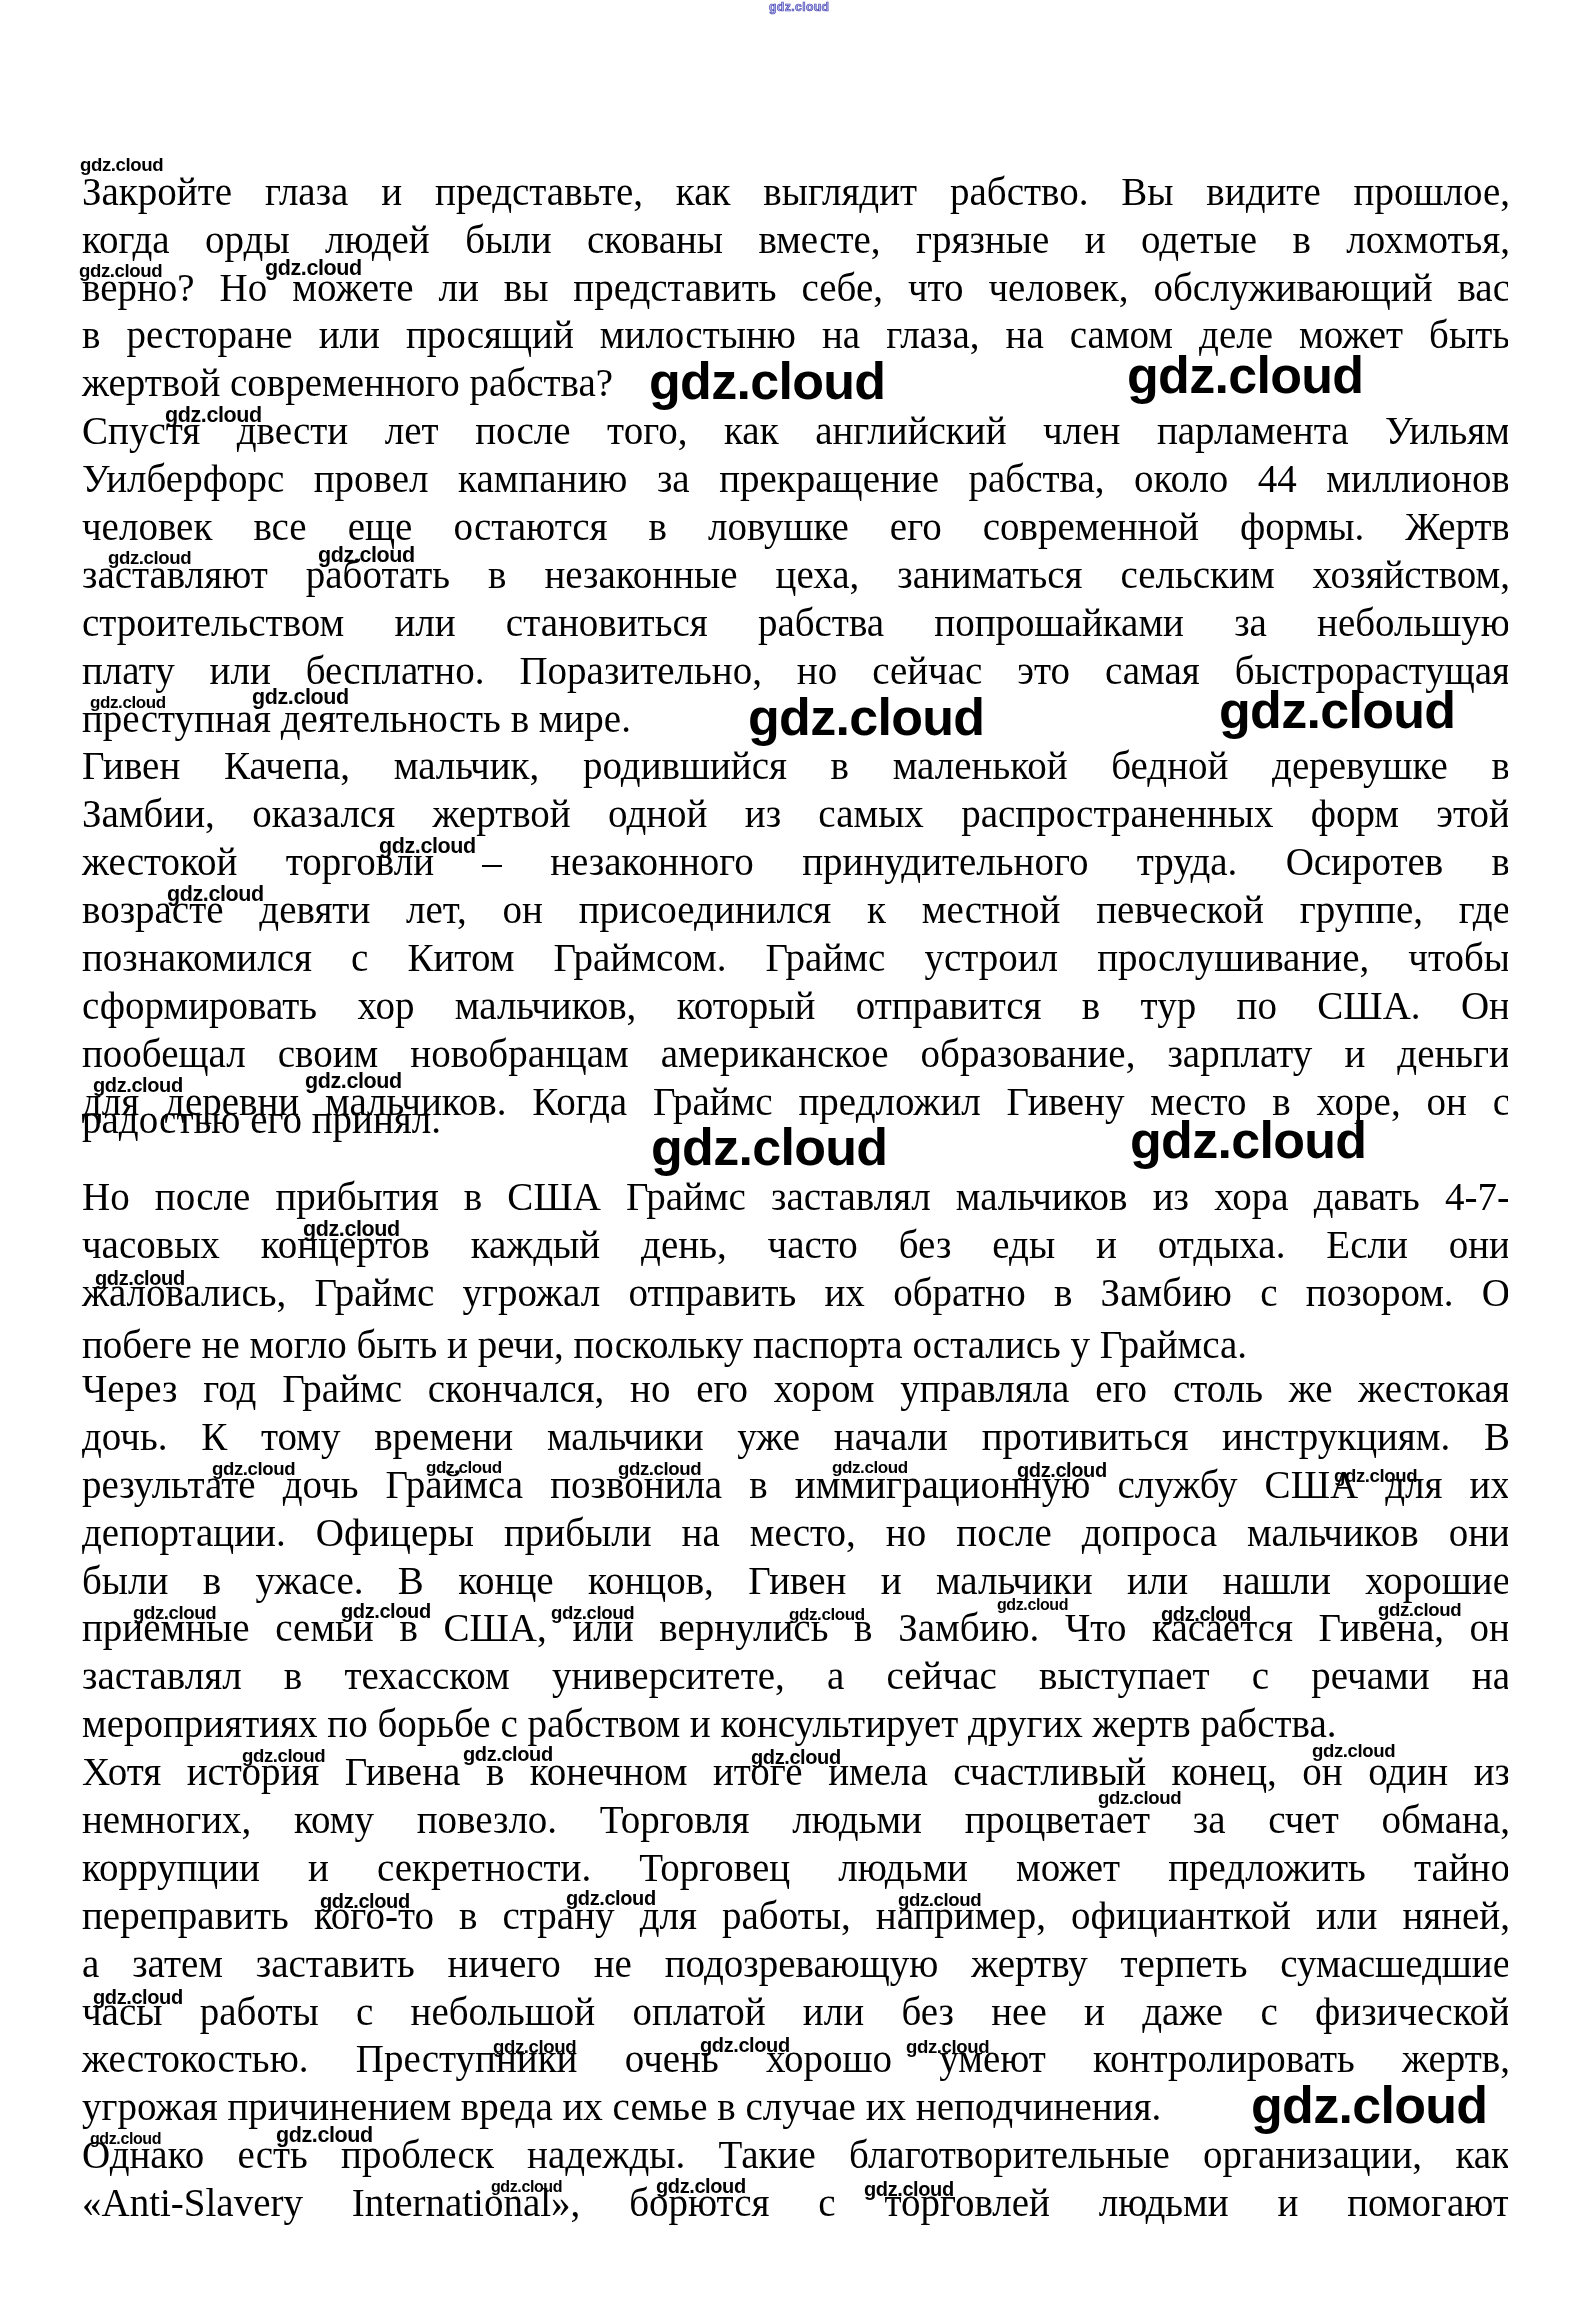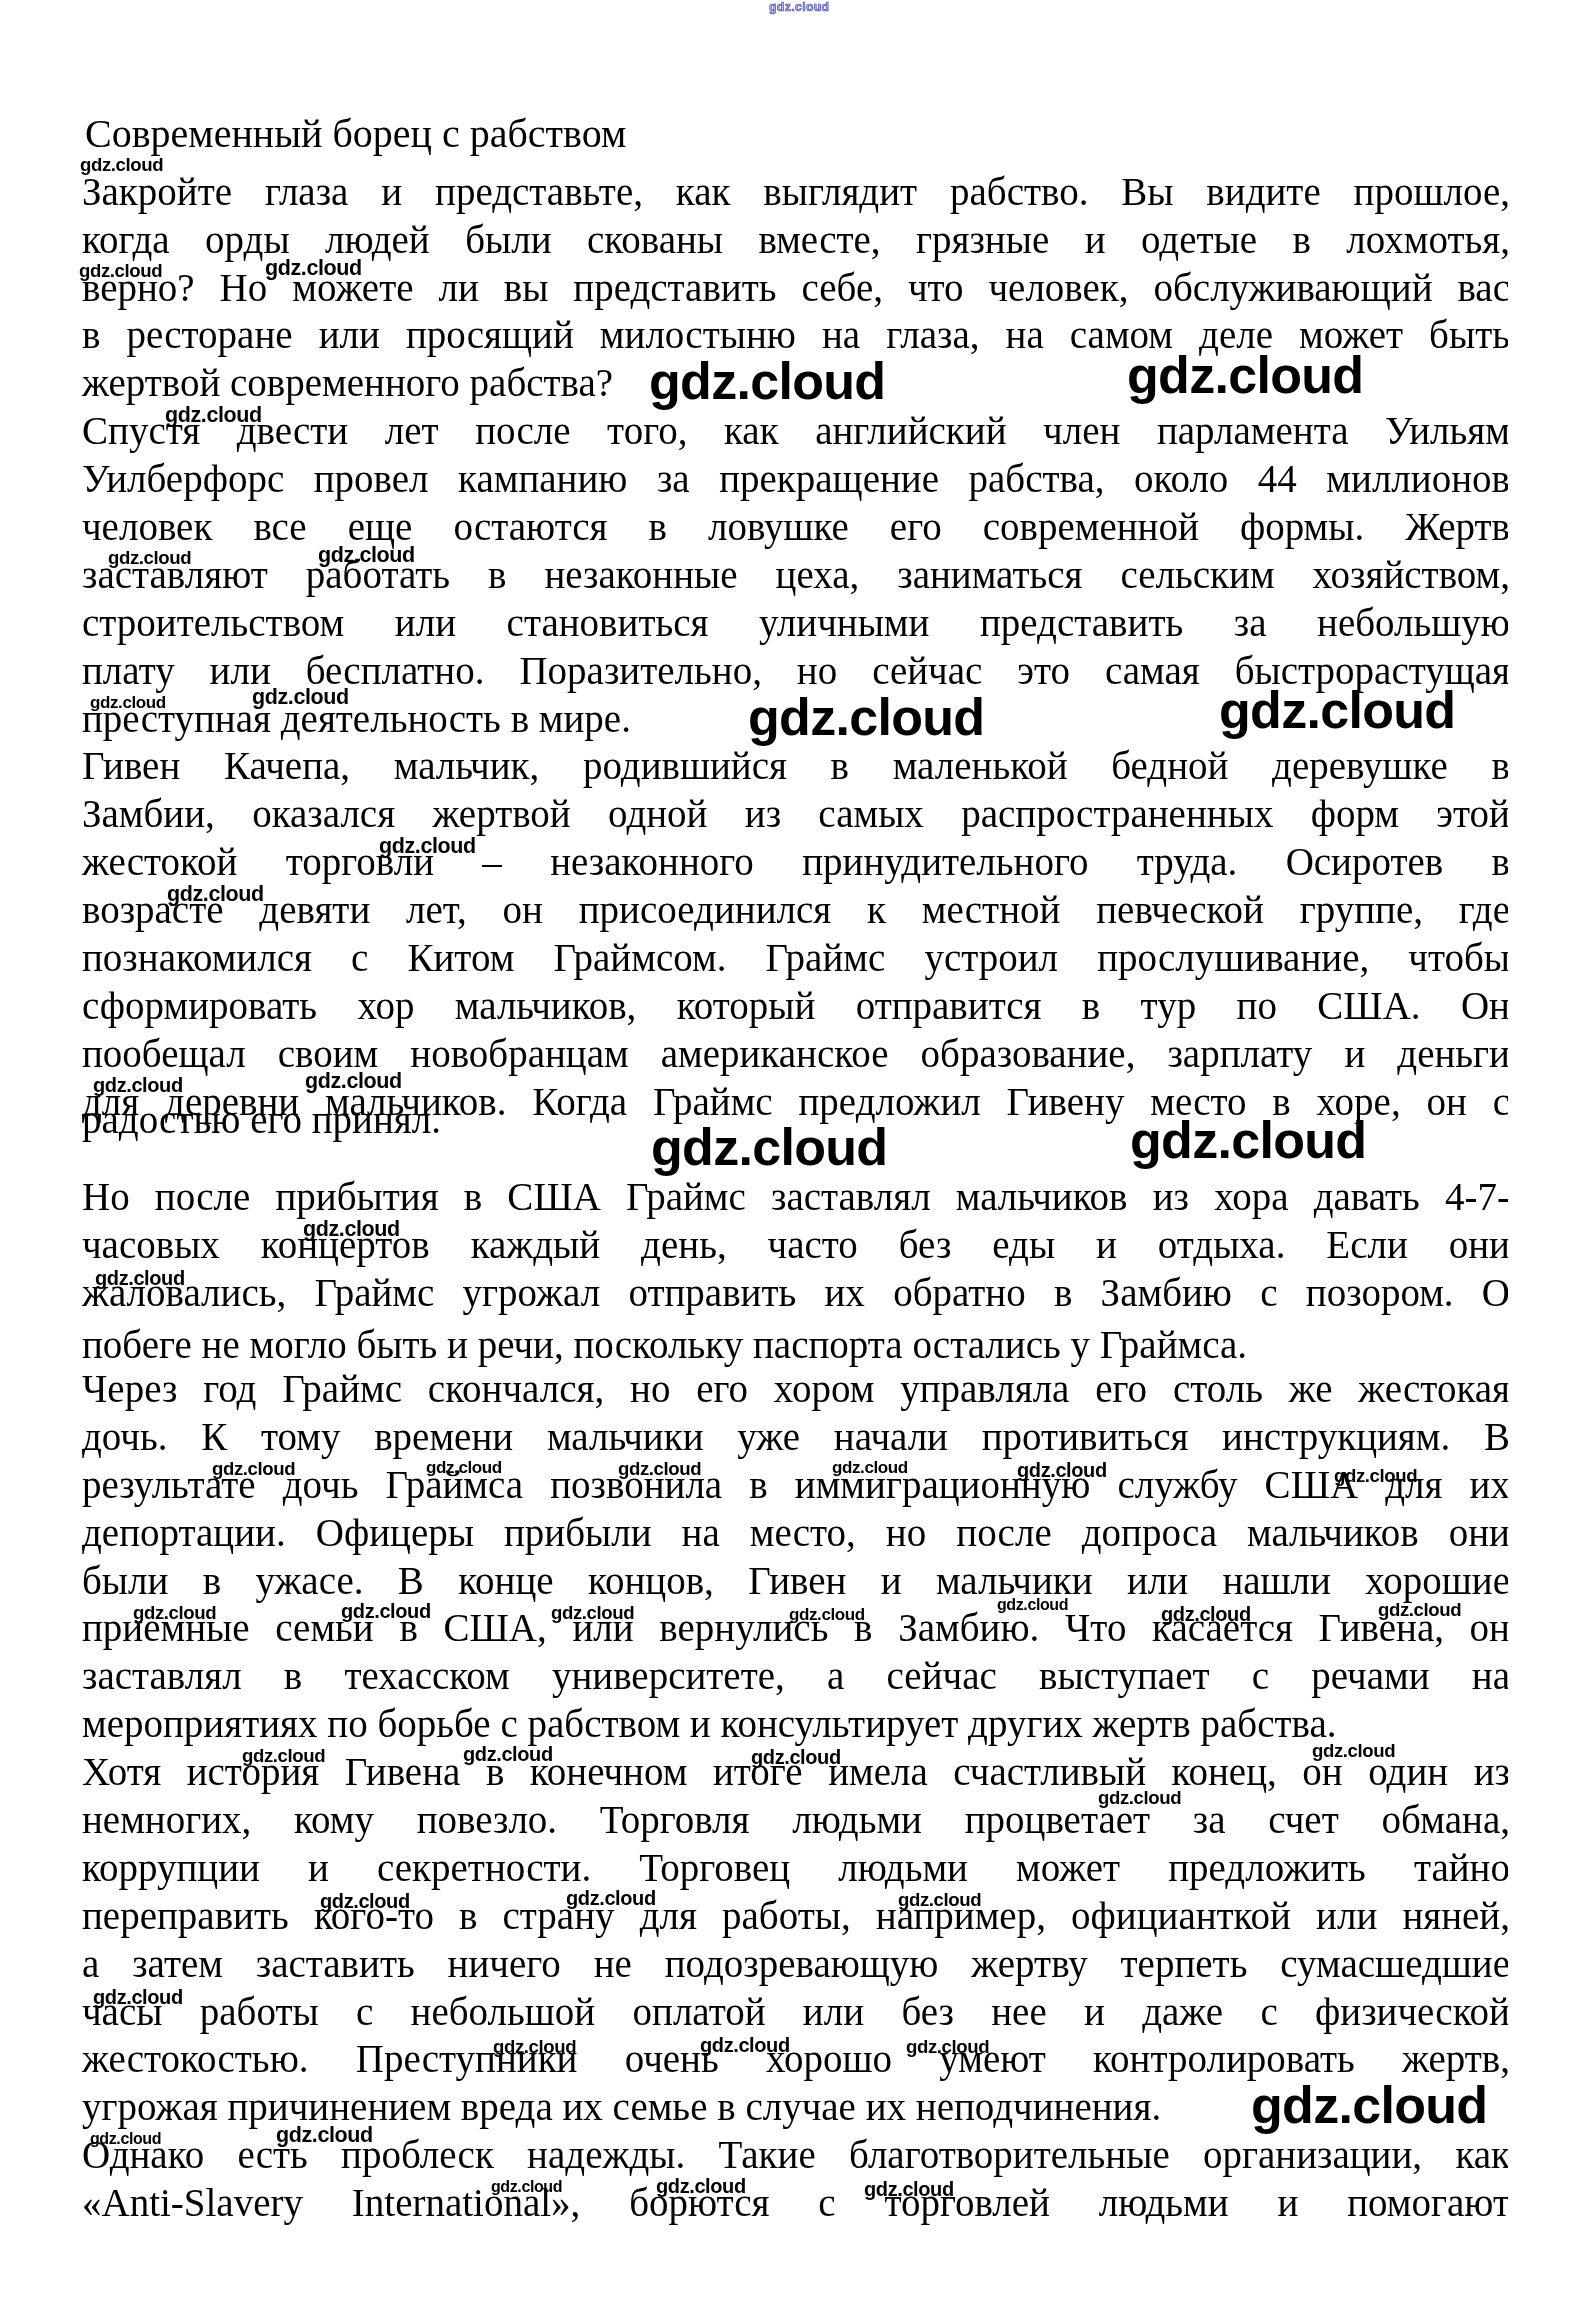--- a/index.html
+++ b/index.html
@@ -69,33 +69,32 @@
     color: #b8b8e8;
     -webkit-text-stroke: 0.7px #4a4ab8;
   }
 </style>
 </head>
 <body>
 
 <div class="page">
   <span class="wm-top">gdz.cloud</span>
 
-  <div class="line title">Современный борец с рабством</div>
 
   <div id="article-lines">
       <div class="line j" style="top: 168px;">Закройте глаза и представьте, как выглядит рабство. Вы видите прошлое,</div>
       <div class="line j" style="top: 216px;">когда орды людей были скованы вместе, грязные и одетые в лохмотья,</div>
       <div class="line j" style="top: 264px;">верно? Но можете ли вы представить себе, что человек, обслуживающий вас</div>
       <div class="line j" style="top: 311px;">в ресторане или просящий милостыню на глаза, на самом деле может быть</div>
       <div class="line" style="top: 359px;">жертвой современного рабства?</div>
       <div class="line j" style="top: 407px;">Спустя двести лет после того, как английский член парламента Уильям</div>
       <div class="line j" style="top: 455px;">Уилберфорс провел кампанию за прекращение рабства, около 44 миллионов</div>
       <div class="line j" style="top: 503px;">человек все еще остаются в ловушке его современной формы. Жертв</div>
       <div class="line j" style="top: 551px;">заставляют работать в незаконные цеха, заниматься сельским хозяйством,</div>
-      <div class="line j" style="top: 599px;">строительством или становиться уличными представить за небольшую</div>
+      <div class="line j" style="top: 599px;">строительством или становиться рабства попрошайками за небольшую</div>
       <div class="line j" style="top: 647px;">плату или бесплатно. Поразительно, но сейчас это самая быстрорастущая</div>
       <div class="line" style="top: 695px;">преступная деятельность в мире.</div>
       <div class="line j" style="top: 742px;">Гивен Качепа, мальчик, родившийся в маленькой бедной деревушке в</div>
       <div class="line j" style="top: 790px;">Замбии, оказался жертвой одной из самых распространенных форм этой</div>
       <div class="line j" style="top: 838px;">жестокой торговли – незаконного принудительного труда. Осиротев в</div>
       <div class="line j" style="top: 886px;">возрасте девяти лет, он присоединился к местной певческой группе, где</div>
       <div class="line j" style="top: 934px;">познакомился с Китом Граймсом. Граймс устроил прослушивание, чтобы</div>
       <div class="line j" style="top: 982px;">сформировать хор мальчиков, который отправится в тур по США. Он</div>
       <div class="line j" style="top: 1030px;">пообещал своим новобранцам американское образование, зарплату и деньги</div>
       <div class="line j" style="top: 1078px;">для деревни мальчиков. Когда Граймс предложил Гивену место в хоре, он с</div>

